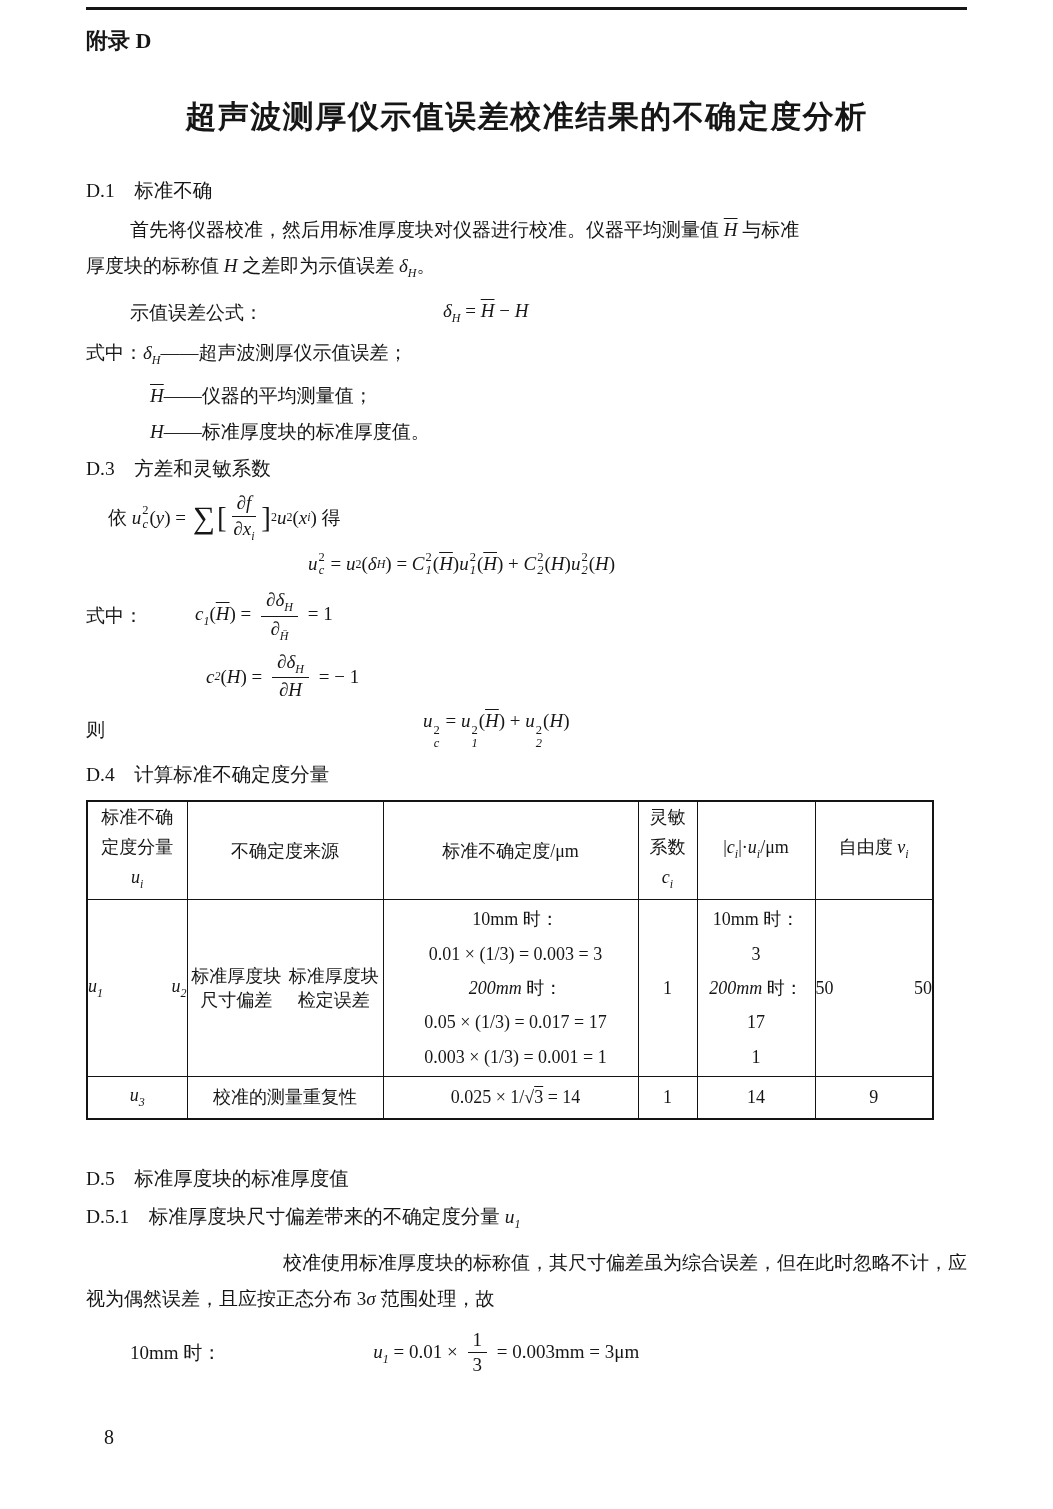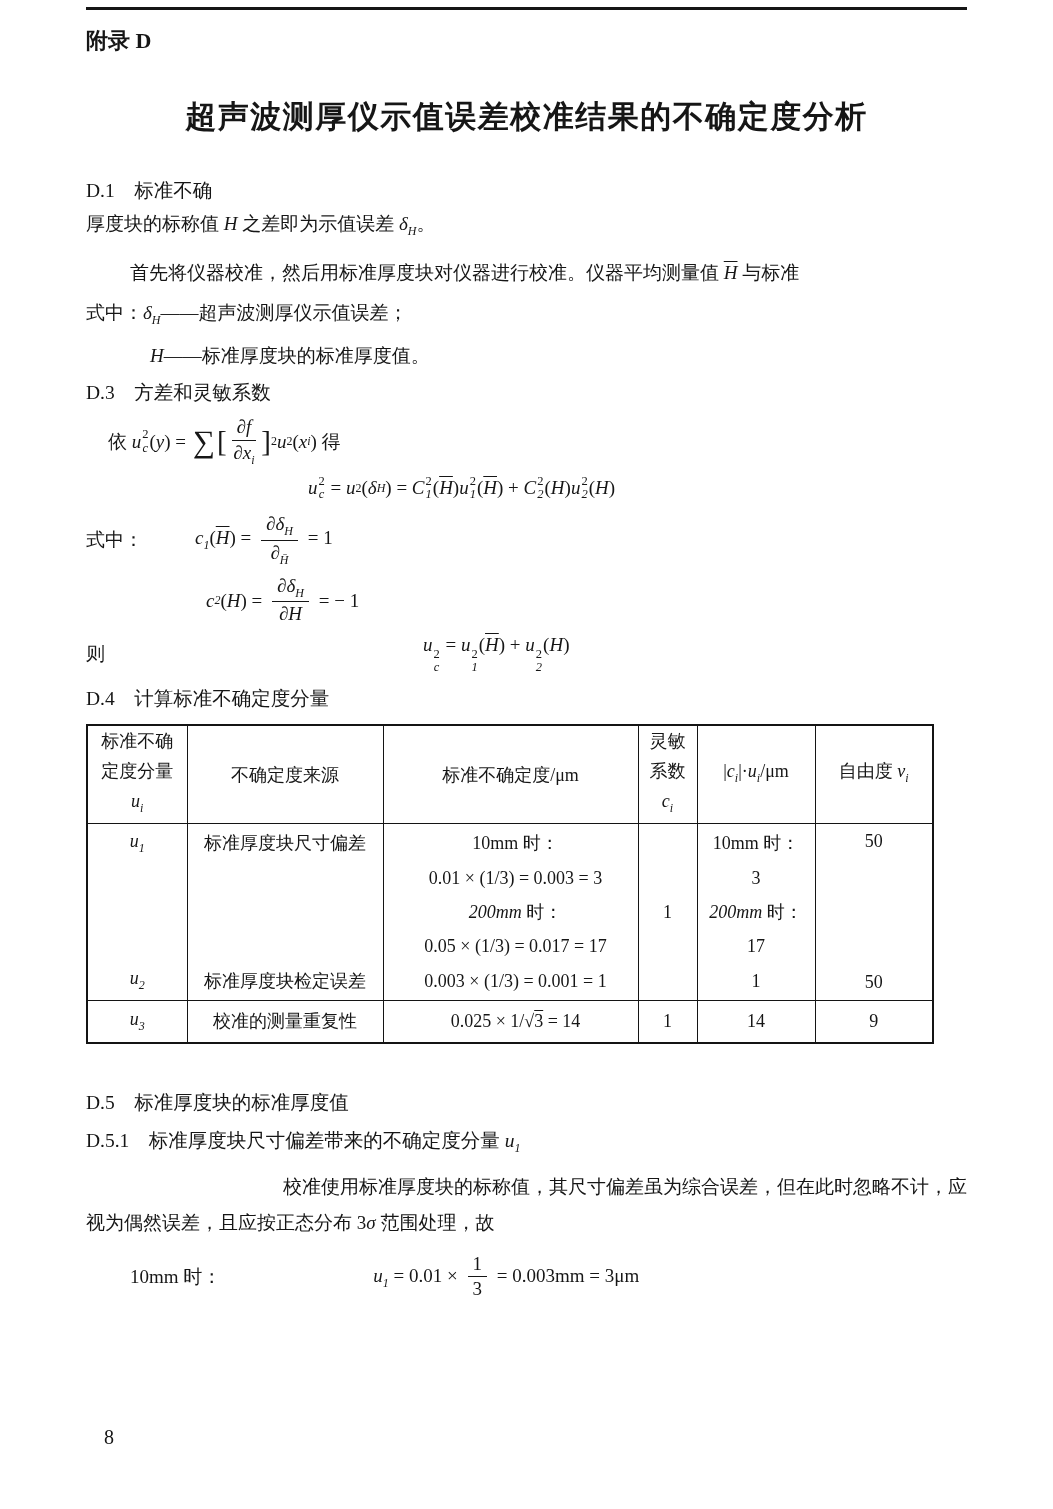--- a/index.html
+++ b/index.html
@@ -56,46 +56,51 @@
   .sp-para2 { margin-top:6px;text-align:right; }
   .sp-case { margin-top:12px; }
 
   
   .utable { border-collapse:collapse; margin-top:10px; table-layout:fixed; border:2.5px solid #141414; }
   .utable th,.utable td { border:1.6px solid #141414; font-weight:normal; font-size:18px; padding:0; vertical-align:middle; text-align:center; }
   .utable thead tr { height:97px; }
   .utable thead th { line-height:30px; }
   .row-group { height:176px; }
   .row-u3 { height:42px; }
-  .vcol { display:flex; flex-direction:column; justify-content:space-between; align-items:center; height:162px; padding:6px 0; }
+  .vcol { display:flex; flex-direction:row; justify-content:space-between; align-items:center; height:162px; padding:6px 0; }
   .tlines { padding:2px 0; }
   .tlines .tline { line-height:34.4px; }
   .cell-left { text-align:left; }
   .cell-left .tline,.cell-left .tcell { padding-left:10px; }
 
   .page-number { position:absolute; left:104px; top:1426px; font-size:20px; }
 </style>
 </head>
 <body>
 
 <div class="page">
   <div class="content">
 
     <hr class="rule">
 
     <div class="appendix">附录 D</div>
     <div class="main-title">超声波测厚仪示值误差校准结果的不确定度分析</div>
 
     <div class="sec-heading sp-d1">D.1　标准不确</div>
+    <div class="line indent sp-para1 fx"><span class="t-txt">首先将仪器校准，然后用标准厚度块对仪器进行校准。仪器平均测量值 </span><span class="t-it t-ol">H</span><span class="t-txt"> 与标准</span></div>
     <div class="line fx"><span class="t-txt">厚度块的标称值 </span><span class="t-it">H</span><span class="t-txt"> 之差即为示值误差 </span><span class="t-it">δ</span><span class="t-sub">H</span><span class="t-txt">。</span></div>
-    <div class="line indent sp-para1 fx"><span class="t-txt">首先将仪器校准，然后用标准厚度块对仪器进行校准。仪器平均测量值 </span><span class="t-it t-ol">H</span><span class="t-txt"> 与标准</span></div>
-
+
+    <div class="frow sp-model">
+      <span class="indent">示值误差公式：</span>
+      <span class="fx" style="margin-left:180px"><span class="t-it">δ</span><span class="t-sub">H</span><span class="t-txt"> = </span><span class="t-it t-ol">H</span><span class="t-txt"> − </span><span class="t-it">H</span></span>
+    </div>
     <div class="line sp-where">
       <span>式中：</span><span class="fx"><span class="t-it">δ</span><span class="t-sub">H</span><span class="t-txt">——超声波测厚仪示值误差；</span></span>
     </div>
+    <div class="line hang fx"><span class="t-it t-ol">H</span><span class="t-txt">——仪器的平均测量值；</span></div>
     <div class="line hang fx"><span class="t-it">H</span><span class="t-txt">——标准厚度块的标准厚度值。</span></div>
 
     <div class="sec-heading sp-d3">D.3　方差和灵敏系数</div>
     <div class="frow sp-fsum fx">
         <span class="t-txt">依 </span>
         <span class="t-it">u</span>
         <span class="t-ss">
           <span>2</span>
           <span class="t-it">c</span>
         </span>

